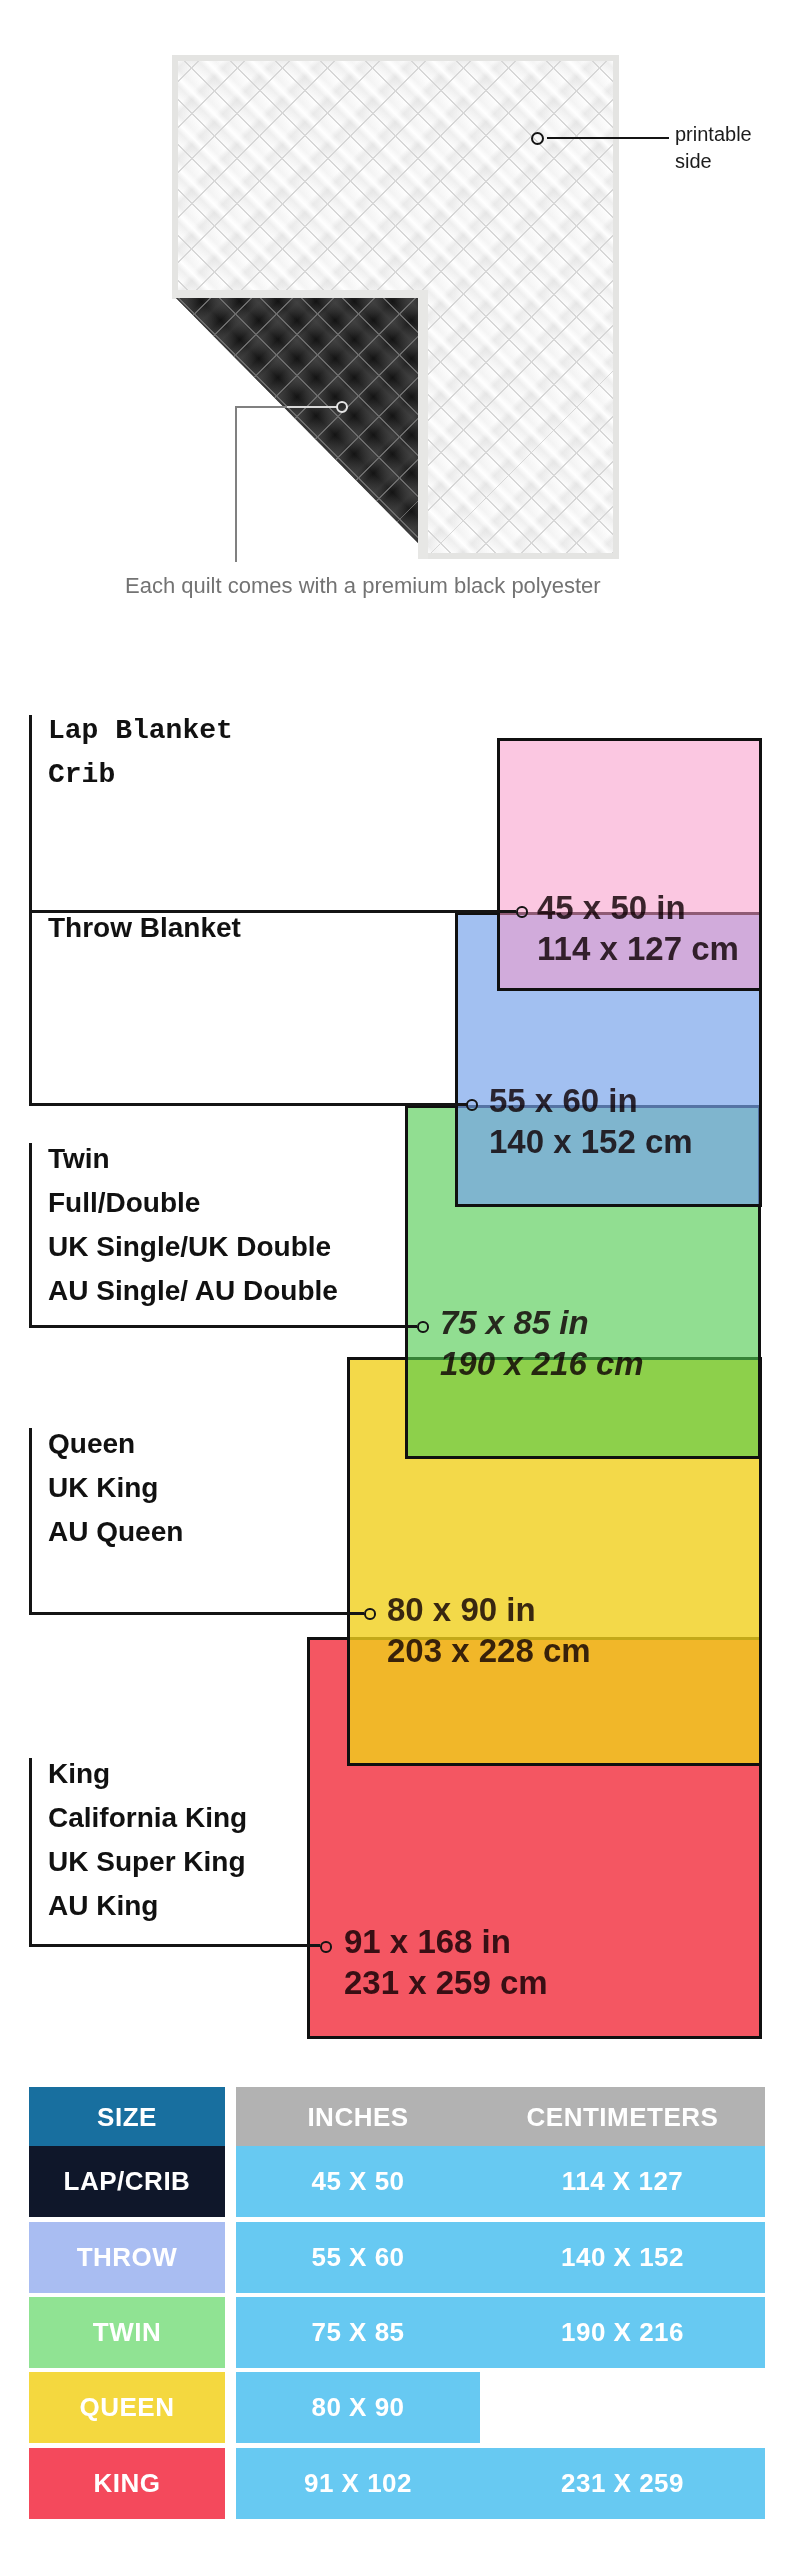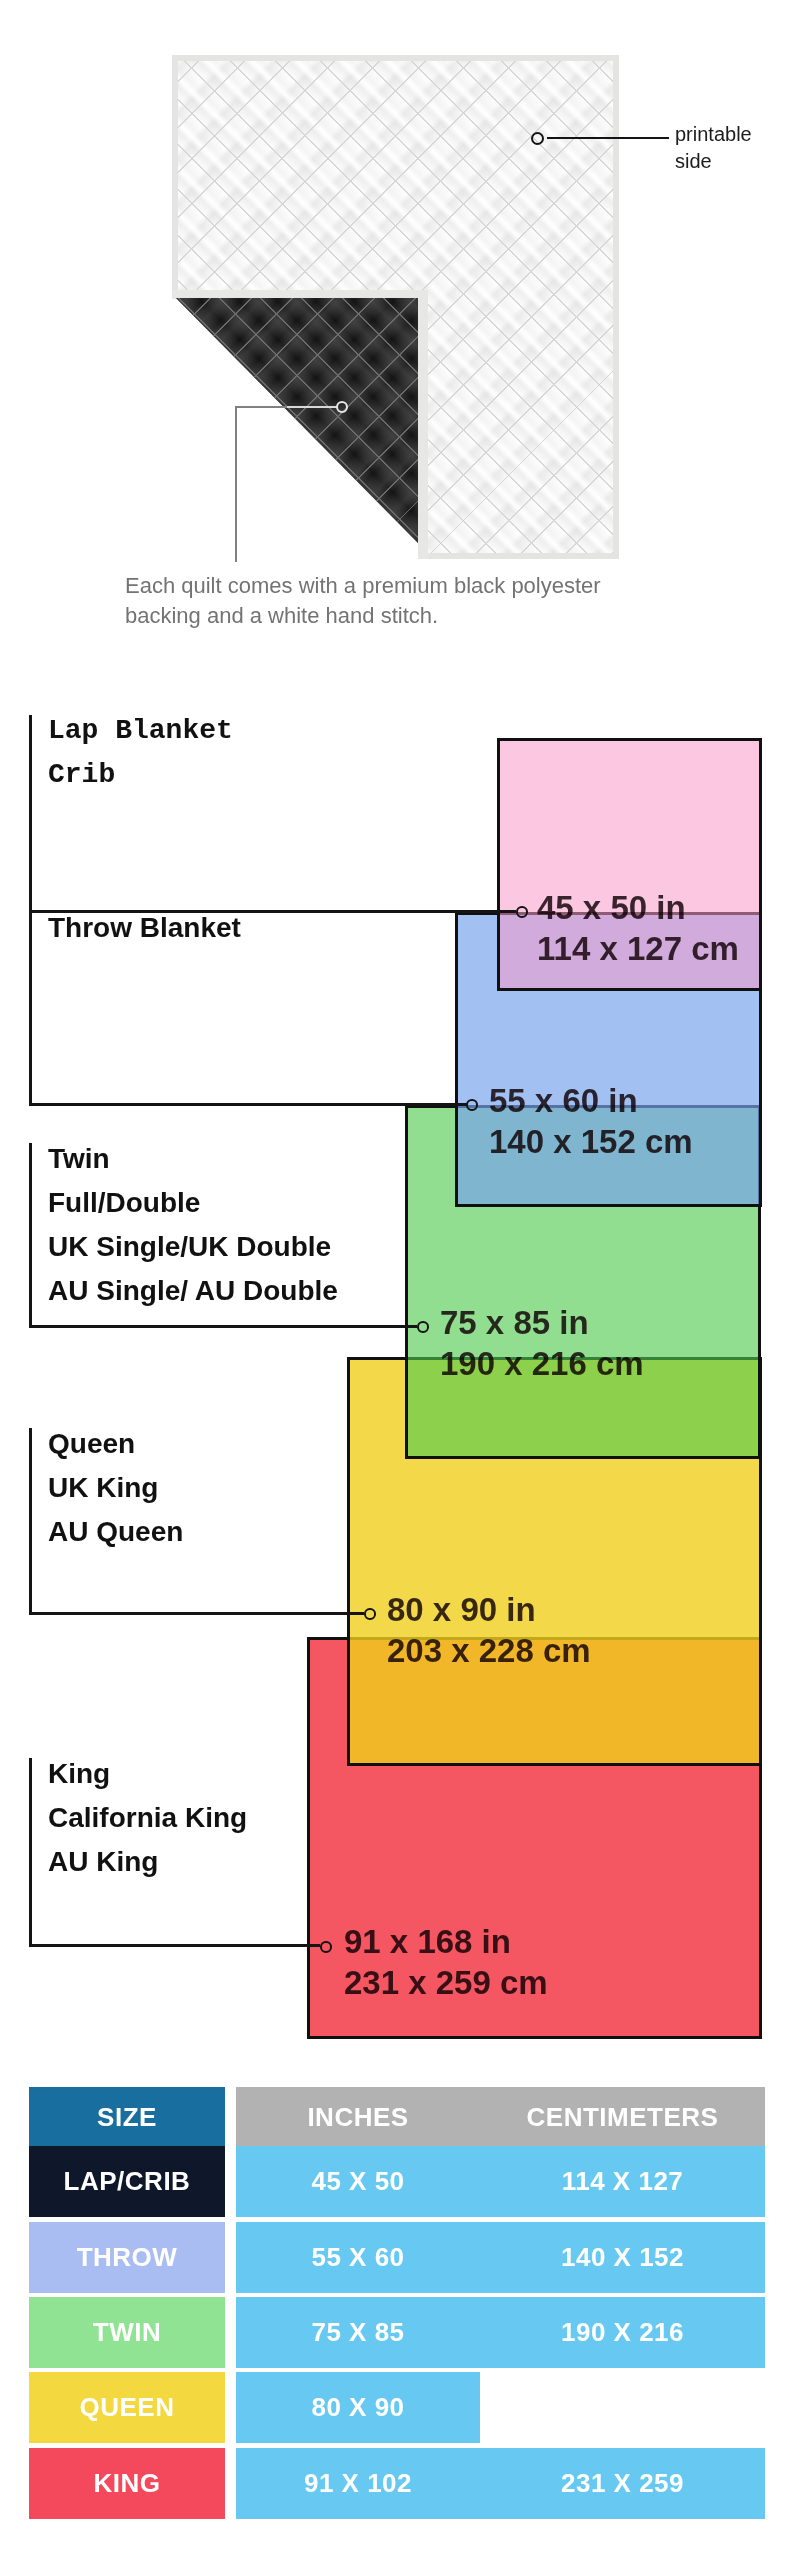--- a/index.html
+++ b/index.html
@@ -94,21 +94,20 @@
     <div>side</div>
   </div>
 
   <div class="abs callout-ring ring-light" style="left:336px;top:401px;width:12.4px;height:12.4px;"></div>
   <div class="abs line-light" style="left:287px;top:406px;width:50px;height:1.9px;"></div>
   <div class="abs line-gray" style="left:235px;top:406px;width:52px;height:1.9px;"></div>
   <div class="abs line-gray" style="left:235px;top:406px;width:1.9px;height:156px;"></div>
 
   <div class="abs caption">
     <div>Each quilt comes with a premium black polyester</div>
-    <div>backing and a white hand stitch.</div>
   </div>
 
   <div class="abs size-rect rect-king"></div>
   <div class="abs size-rect rect-queen"></div>
   <div class="abs size-rect rect-twin"></div>
   <div class="abs size-rect rect-throw"></div>
   <div class="abs size-rect rect-lap"></div>
 
   <div class="abs size-label" style="top:709px;font-family:Liberation Mono, monospace;">
     <div>Lap Blanket</div>
@@ -135,41 +134,42 @@
 
   <div class="abs size-label" style="top:1137px;">
     <div>Twin</div>
     <div>Full/Double</div>
     <div>UK Single/UK Double</div>
     <div>AU Single/ AU Double</div>
   </div>
   <div class="abs vline" style="top:1143px;height:184px;"></div>
   <div class="abs hline" style="left:29px;top:1325px;width:388px;"></div>
   <div class="abs dot" style="left:417px;top:1321px;"></div>
-  <div class="abs measure" style="left:440px;top:1302px;">
+  <div class="abs measure" style="left:440px;top:1302px;font-style:italic;">
     <div>75 x 85 in</div>
     <div>190 x 216 cm</div>
   </div>
 
   <div class="abs size-label" style="top:1422px;">
     <div>Queen</div>
     <div>UK King</div>
     <div>AU Queen</div>
   </div>
   <div class="abs vline" style="top:1428px;height:185px;"></div>
   <div class="abs hline" style="left:29px;top:1612px;width:335px;"></div>
   <div class="abs dot" style="left:364px;top:1608px;"></div>
   <div class="abs measure" style="left:387px;top:1589px;">
     <div>80 x 90 in</div>
     <div>203 x 228 cm</div>
   </div>
 
   <div class="abs size-label" style="top:1752px;">
     <div>King</div>
     <div>California King</div>
+    <div>UK Super King</div>
     <div>AU King</div>
   </div>
   <div class="abs vline" style="top:1758px;height:187px;"></div>
   <div class="abs hline" style="left:29px;top:1944px;width:291px;"></div>
   <div class="abs dot" style="left:320px;top:1941px;"></div>
   <div class="abs measure" style="left:344px;top:1921px;">
     <div>91 x 168 in</div>
     <div>231 x 259 cm</div>
   </div>
 

